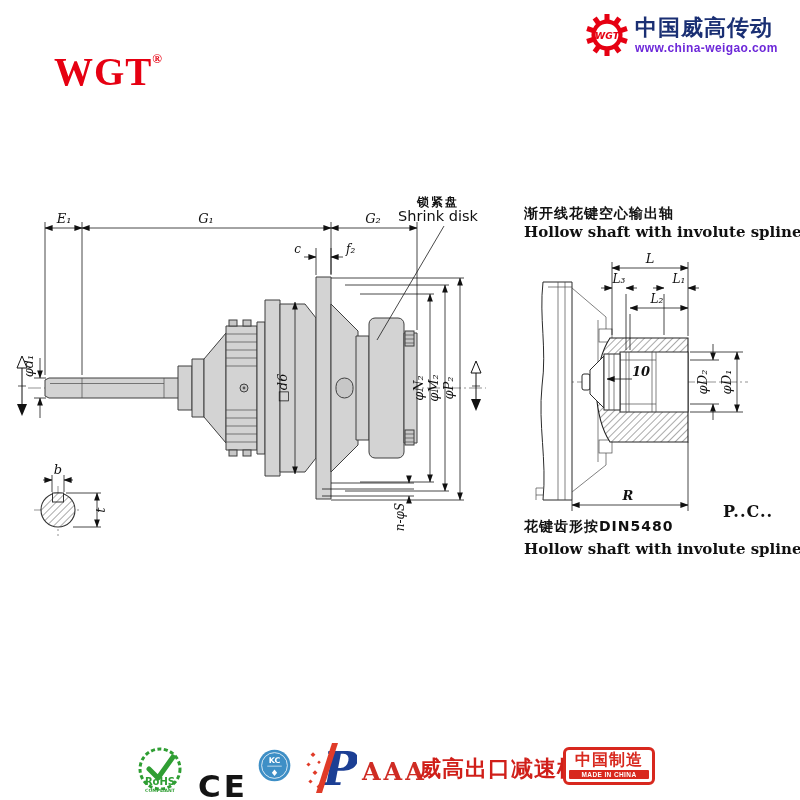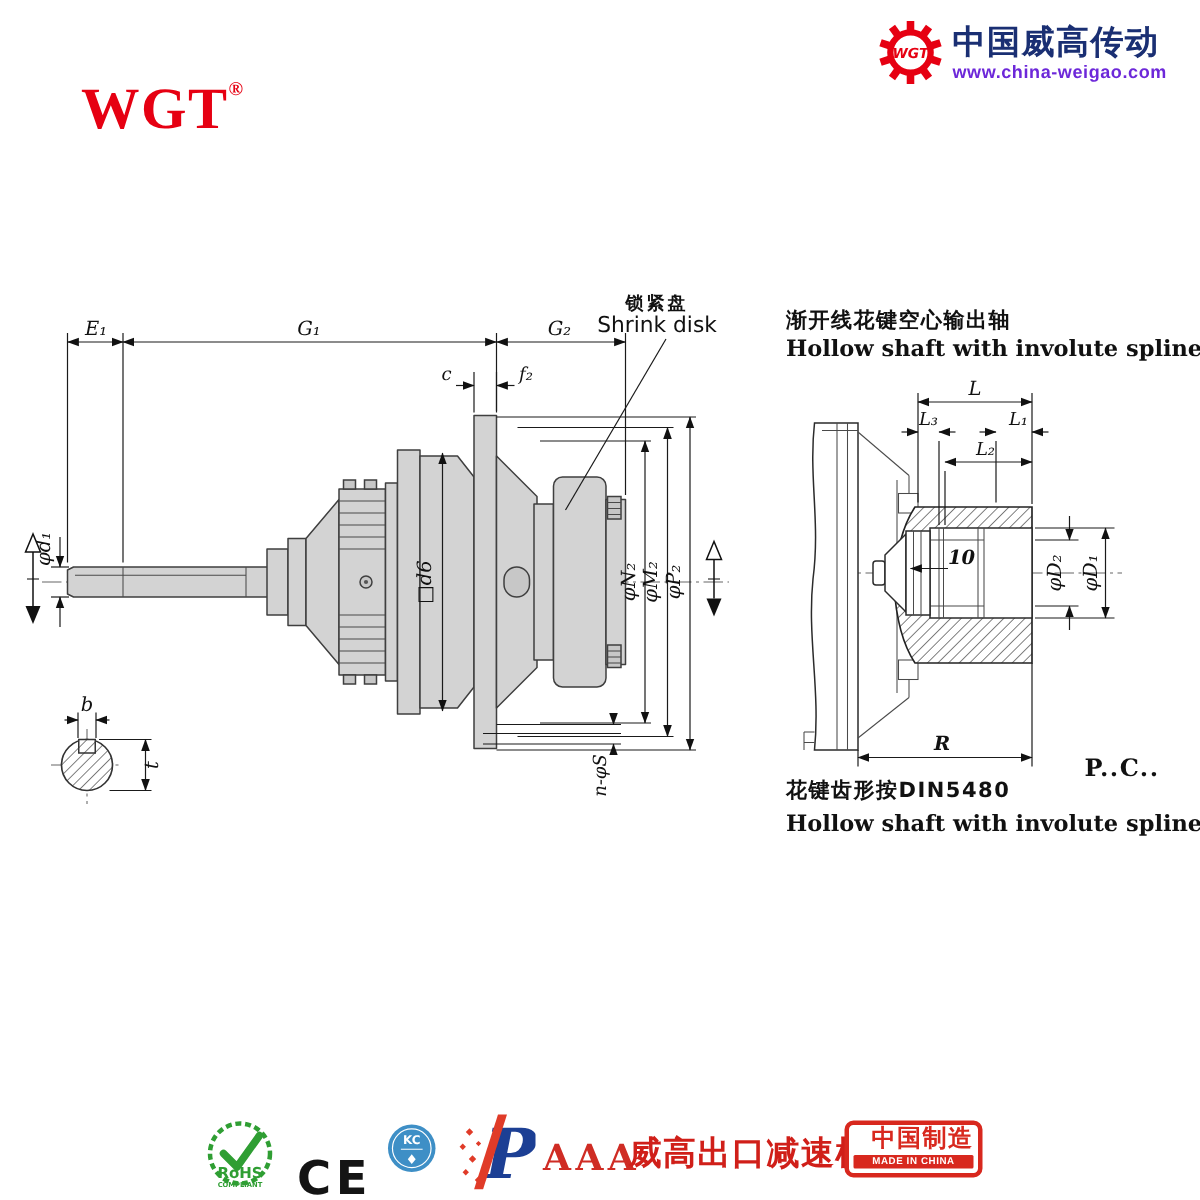--- a/index.html
+++ b/index.html
@@ -34,21 +34,21 @@
   .model{font-family:"DejaVu Serif", serif;font-weight:700;font-size:16px;fill:#111;letter-spacing:1px;}
   
   .flogo{position:absolute;}
   #ce-mark{left:198px;top:768px;font-family:"DejaVu Sans", sans-serif;font-weight:700;
            font-size:31px;color:#141414;letter-spacing:3px;}
   #aaa{left:362px;top:757px;font-family:"DejaVu Serif", serif;font-weight:700;
        font-size:24px;color:#cf2c24;letter-spacing:3px;}
   #slogan{left:419px;top:754px;font-weight:900;font-size:22px;color:#d01f19;letter-spacing:1px;}
   #stamp{left:563px;top:747px;width:80px;border:3px solid #d8281e;border-radius:6px;
          padding:2px 3px 3px 3px;text-align:center;background:#fff;}
-  #stamp-cn{color:#d8281e;font-weight:900;font-size:16px;letter-spacing:1px;line-height:1.05;text-align:right;}
+  #stamp-cn{color:#d8281e;font-weight:900;font-size:16px;letter-spacing:1px;line-height:1.05;}
   #stamp-bar{margin-top:1px;background:#d8281e;color:#fff;font-weight:700;font-size:6.5px;
              letter-spacing:.4px;border-radius:1px;padding:1px 0;}
 </style>
 </head>
 <body>
 
 <div id="canvas">
 
   <div id="wgt-logo"><span>WGT</span><sup>®</sup></div>
 

